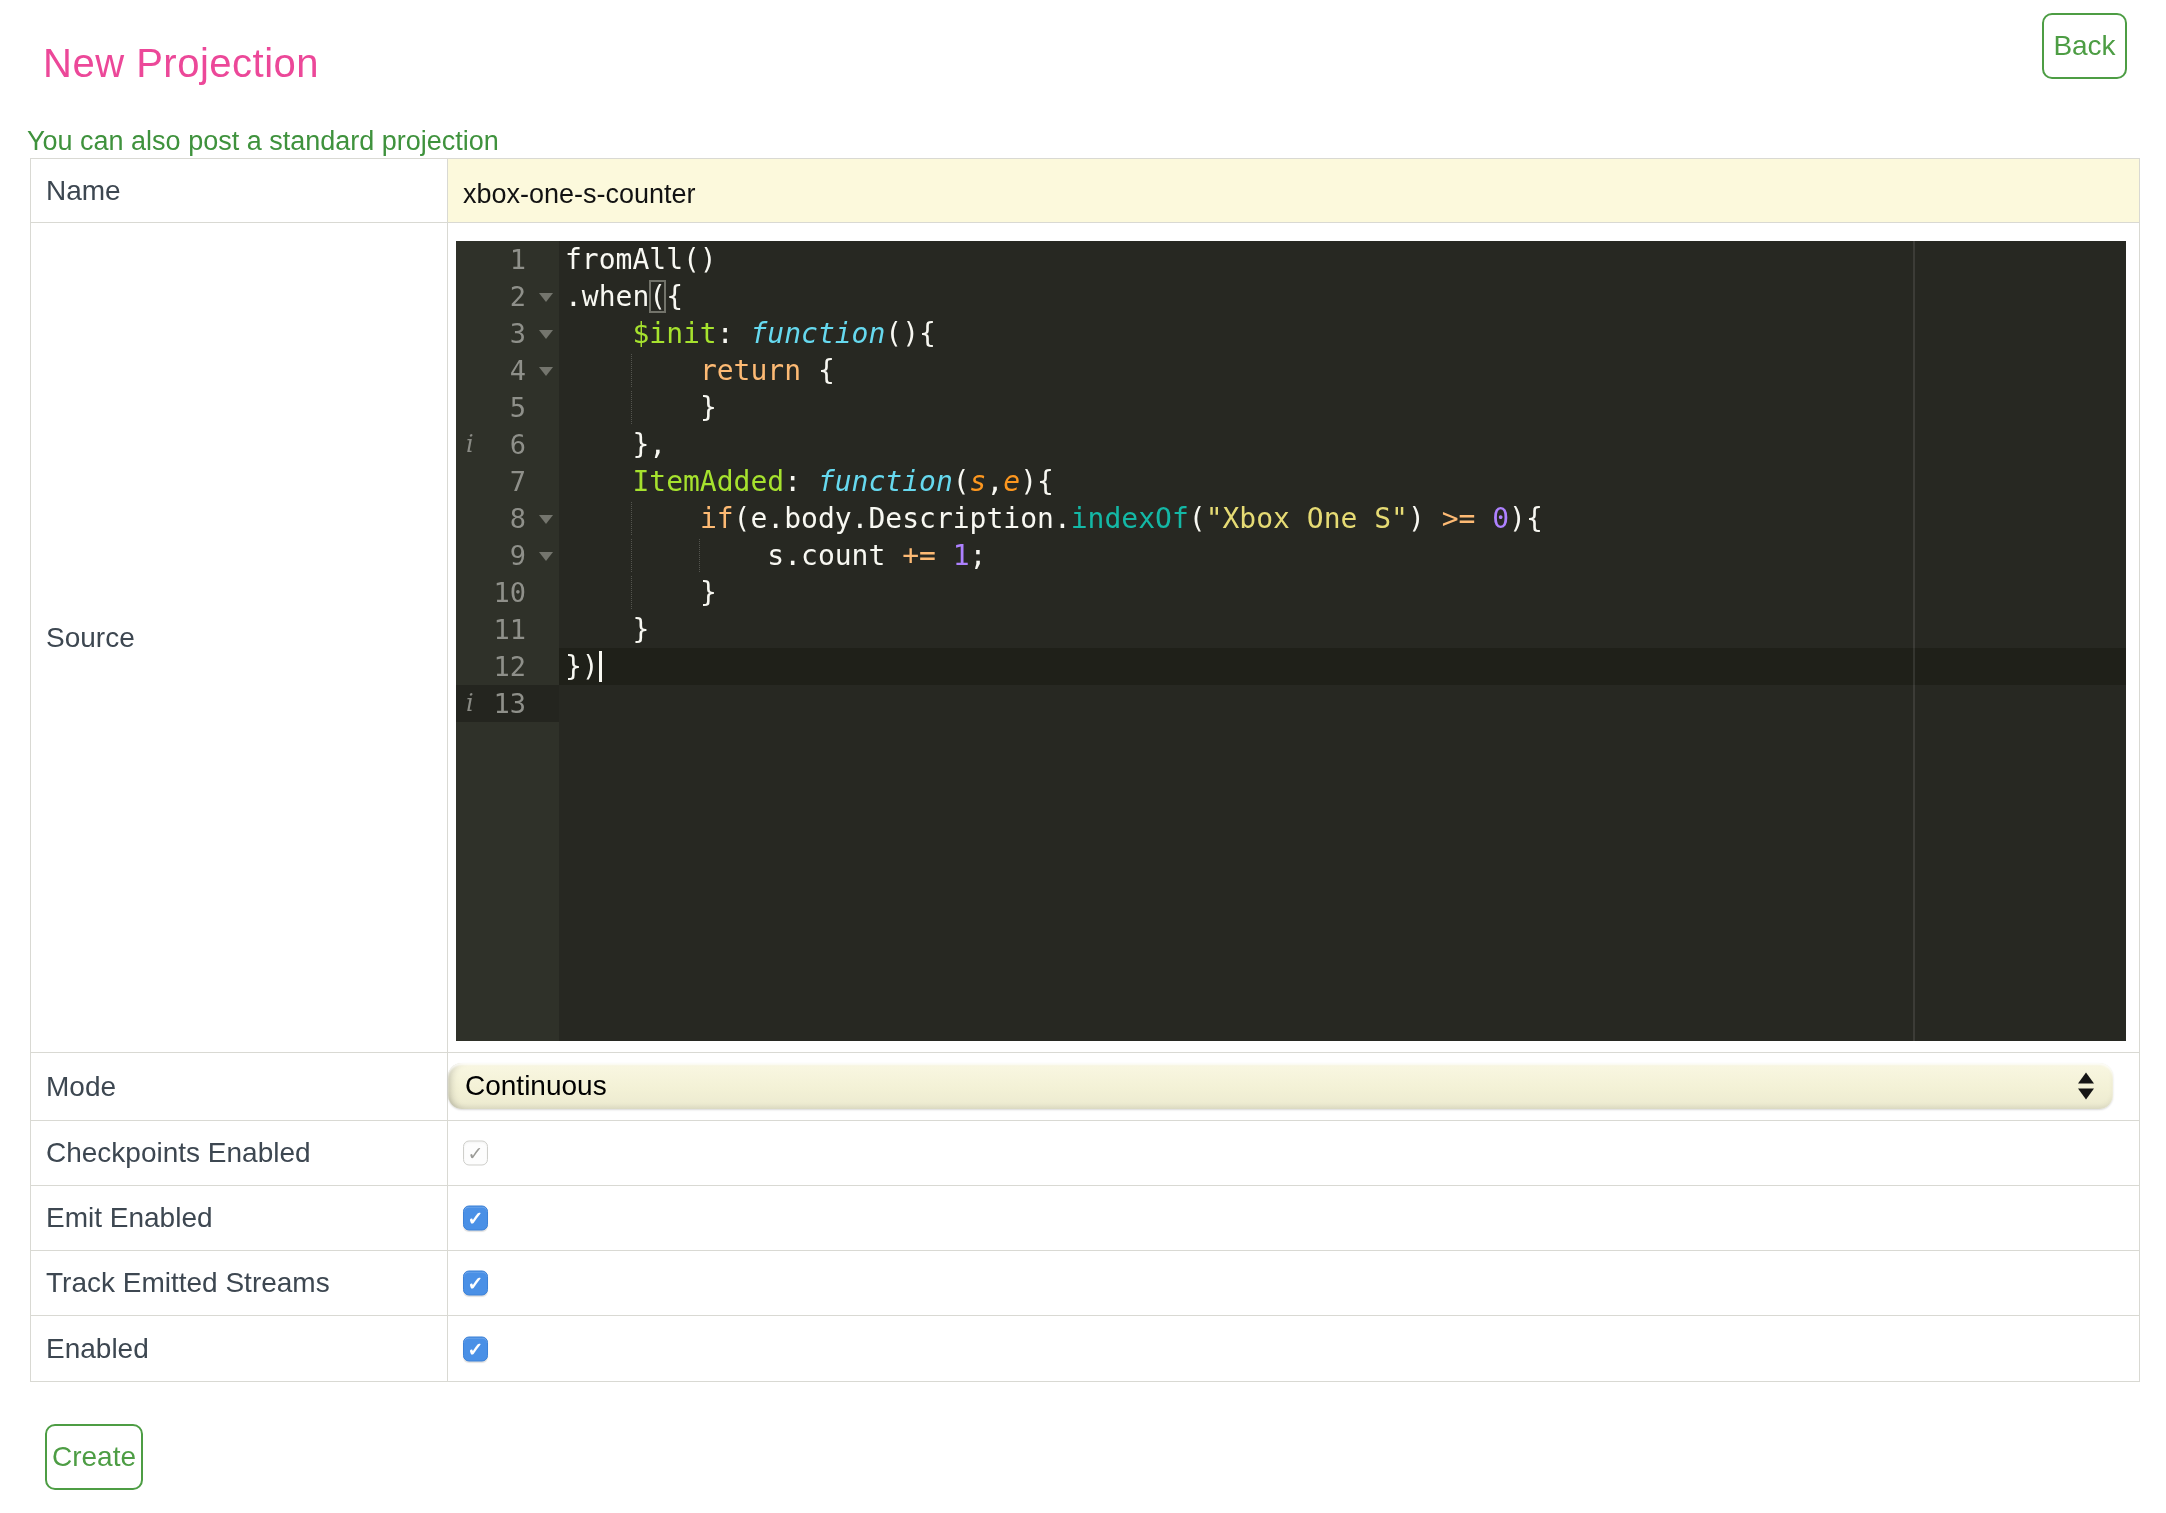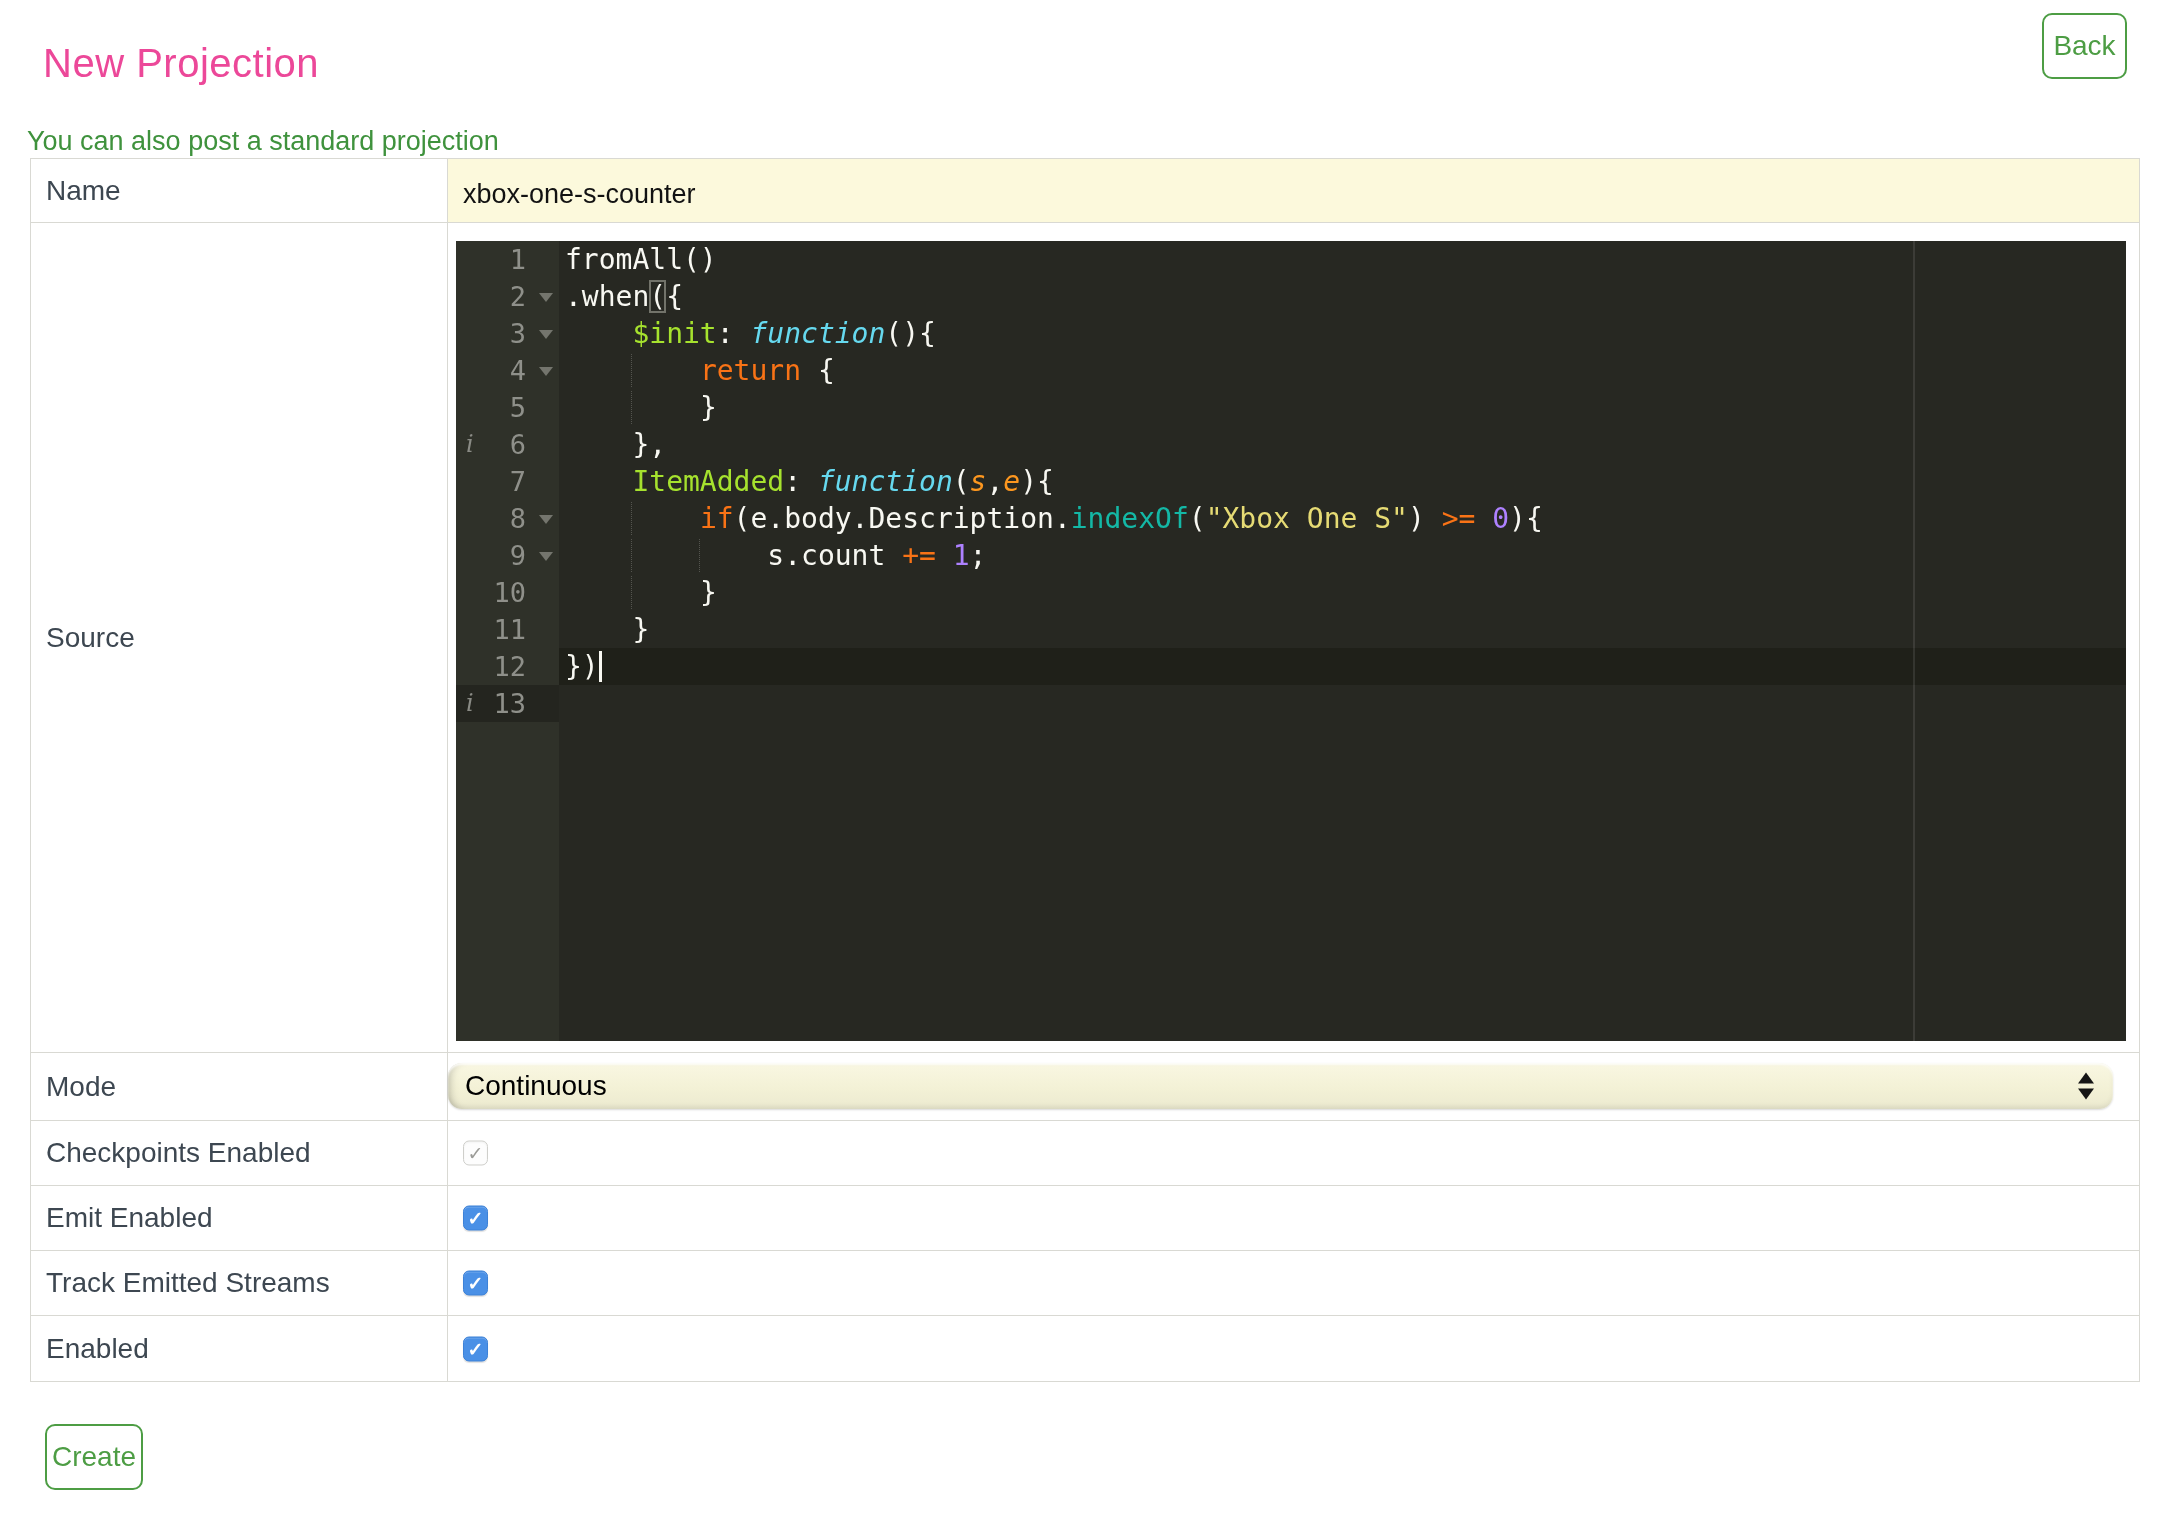--- a/index.html
+++ b/index.html
@@ -112,21 +112,21 @@
     border-top:9px solid #74756d; cursor:pointer;
   }
   .code { position:absolute; left:103px; top:0; right:0; height:100%; }
   .c-line {
     height:37px; line-height:37px; padding-left:6px; white-space:pre;
     font-family:"DejaVu Sans Mono",monospace; font-size:28px; color:#f8f8f2;
   }
   .c-line.active { background:#1f2019; }
   .ig { border-left:1px dotted rgba(248,248,242,.22); margin-left:-1px; }
   .ck-t { color:#f8f8f2; }
-  .ck-k { color:#f97316; }
+  .ck-k { color:#fdba74; }
   .ck-f { color:#66d9ef; font-style:italic; }
   .ck-g { color:#a6e22e; }
   .ck-c { color:#14b8a6; }
   .ck-s { color:#e6db74; }
   .ck-n { color:#ae81ff; }
   .ck-p { color:#fd971f; font-style:italic; }
   .ck-b { color:#f8f8f2; outline:2px solid #72736a; outline-offset:-2px; }
   .cursor {
     display:inline-block; width:3px; height:31px; background:#f8f8f2;
     vertical-align:middle; transform:translateY(-2px);

